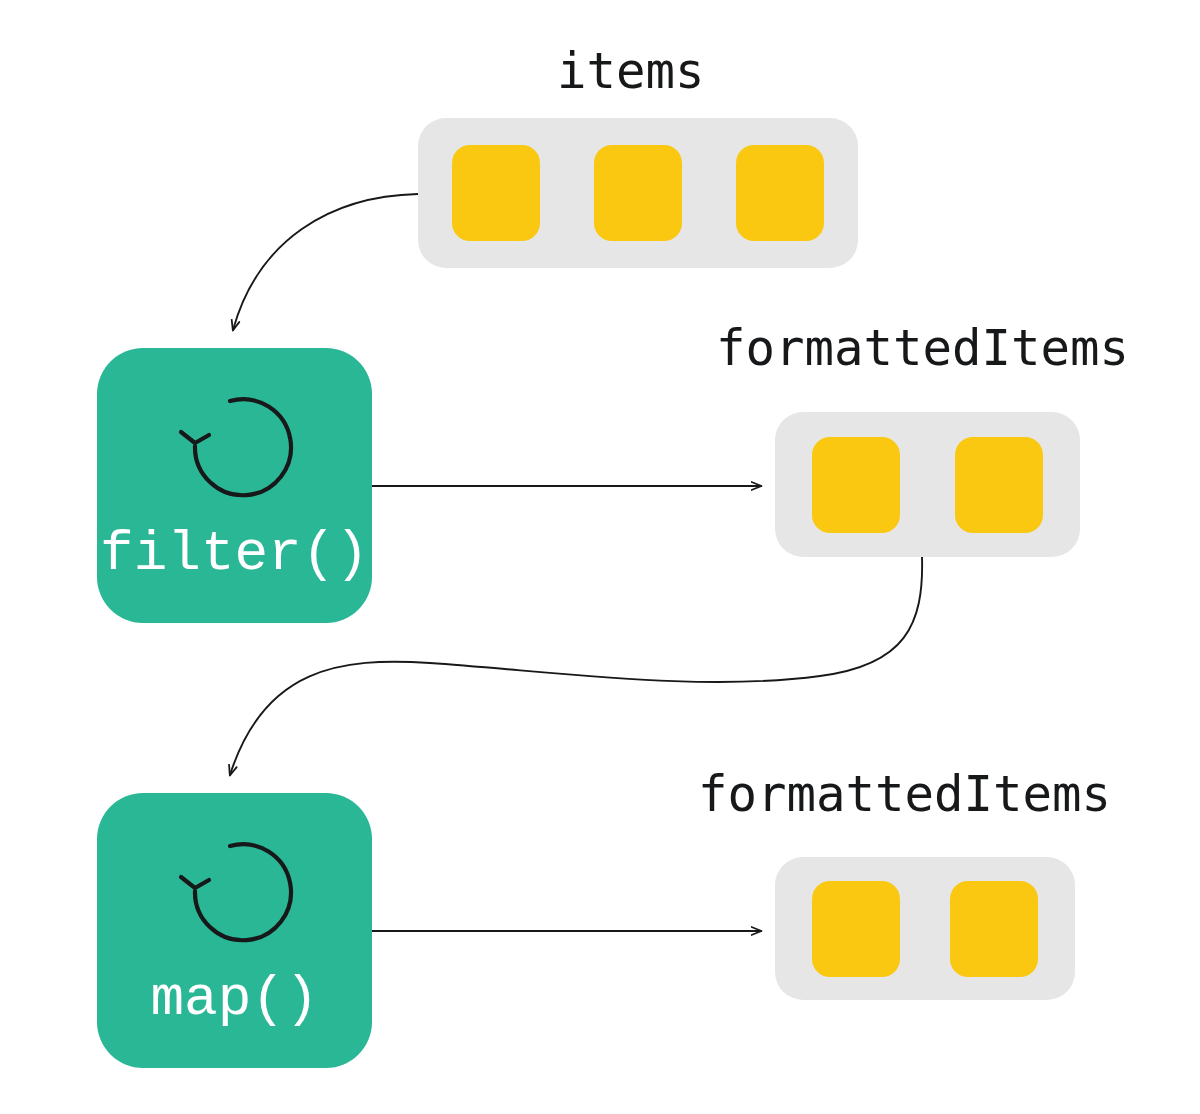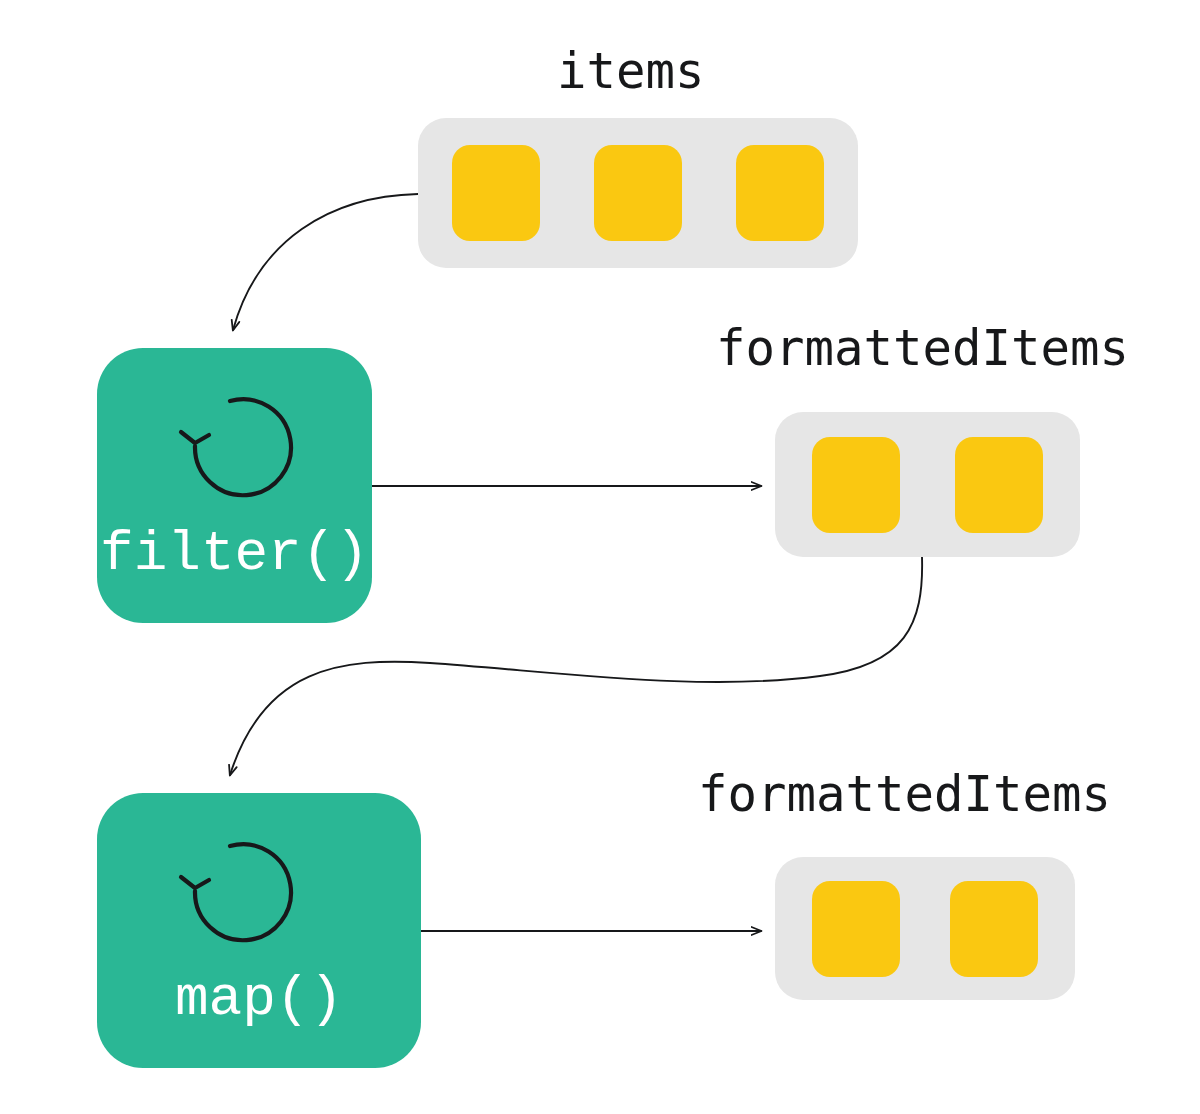--- a/index.html
+++ b/index.html
@@ -107,21 +107,21 @@
     <div class="fn-label" style="top:178px;">filter()</div>
   </div>
 
   <div class="label" style="left:716px; top:324px;">formattedItems</div>
 
   <div class="array-box" style="left:775px; top:412px; width:305px; height:145px; padding:0 37px; justify-content:space-between;">
     <div class="cell" style="width:88px; height:96px;"></div>
     <div class="cell" style="width:88px; height:96px;"></div>
   </div>
 
-  <div class="fn-box" style="left:97px; top:793px; width:324px; height:275px;">
+  <div class="fn-box" style="left:97px; top:793px; width:275px; height:275px;">
     <svg class="loop-icon" style="left:73px; top:40px;" width="130" height="125" viewBox="0 0 130 125" xmlns="http://www.w3.org/2000/svg">
       <path d="M60,13 A48,48 0 1 1 25,58" fill="none" stroke="#17181a" stroke-width="4.2" stroke-linecap="round"></path>
       <path d="M11,44 L25,55 L39,47" fill="none" stroke="#17181a" stroke-width="4.2" stroke-linecap="round" stroke-linejoin="round"></path>
     </svg>
     <div class="fn-label" style="top:178px;">map()</div>
   </div>
 
   <div class="label" style="left:698px; top:770px;">formattedItems</div>
 
   <div class="array-box" style="left:775px; top:857px; width:300px; height:143px; padding:0 37px; justify-content:space-between;">

